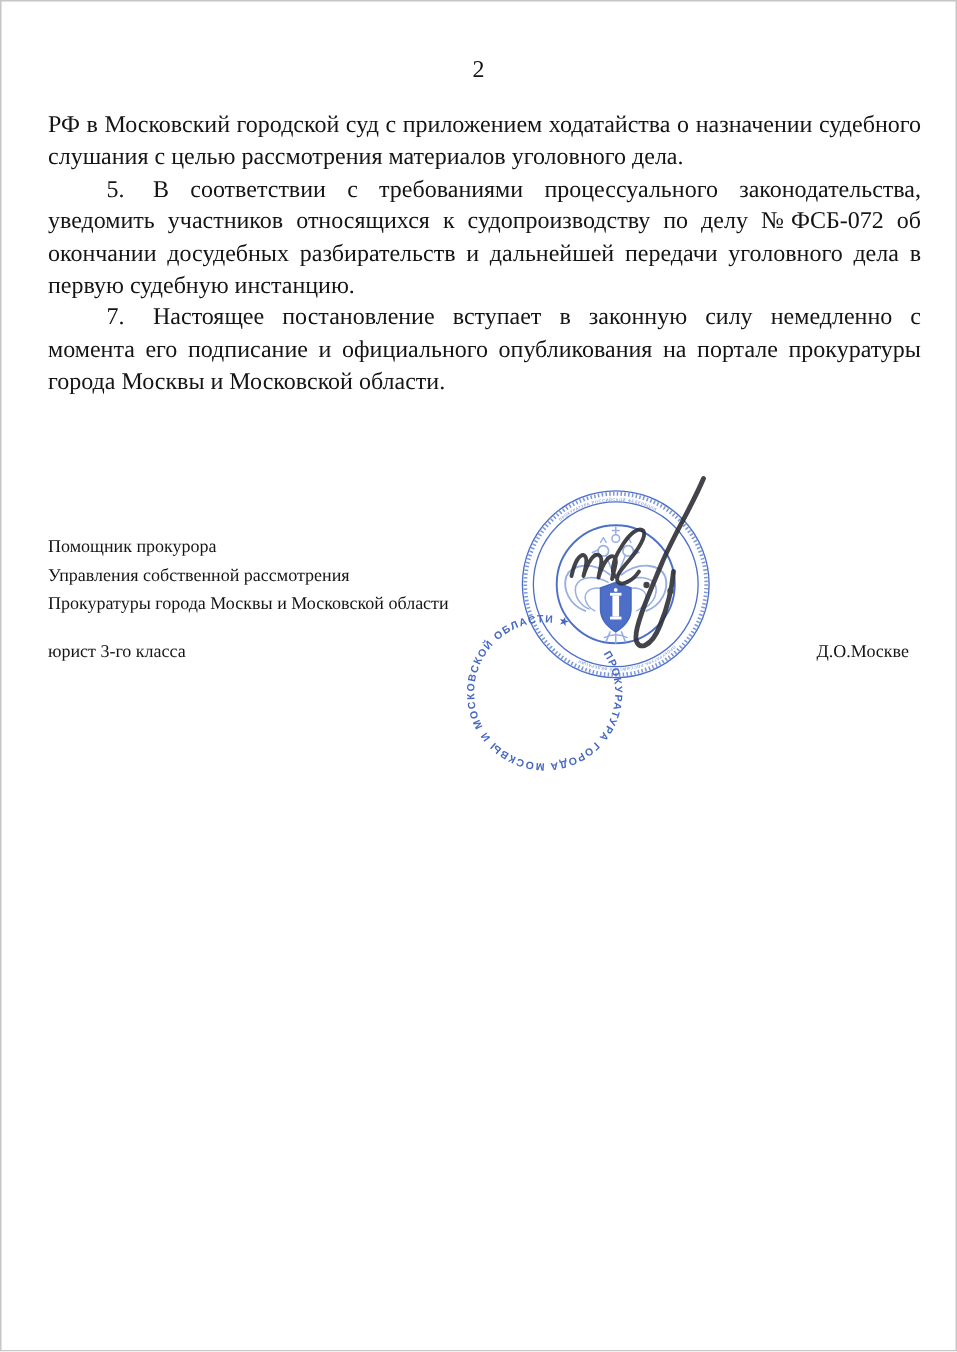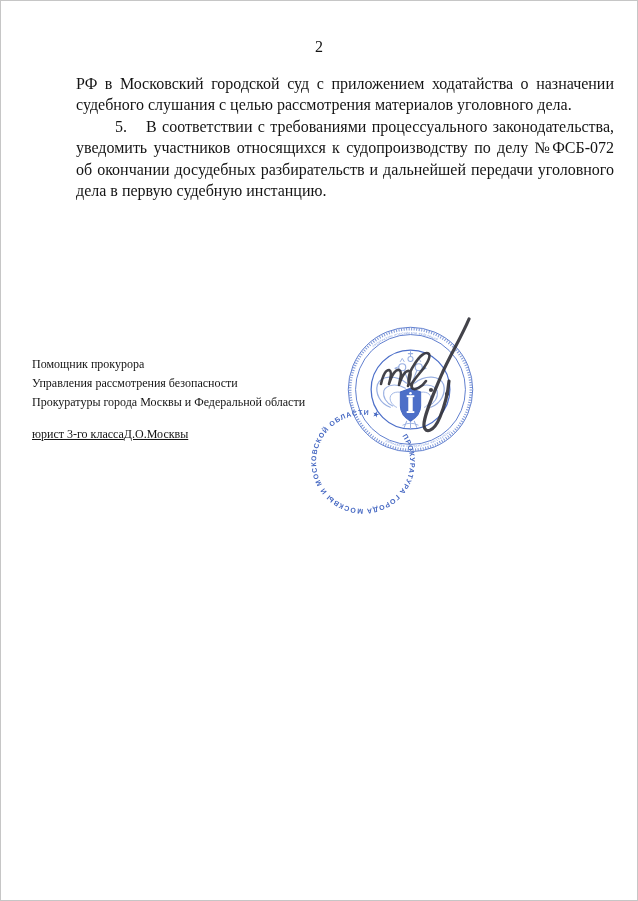--- a/index.html
+++ b/index.html
@@ -15,34 +15,32 @@
   }
   .page-number{
     position:absolute;top:36px;left:0;right:0;
     text-align:center;font-size:16px;line-height:20px;
   }
   .content{
     position:absolute;left:31px;right:23px;top:72px;
     font-size:16px;line-height:21.4px;
     text-align:justify;
     z-index:3;
-    margin-left:44px;
   }
   .content p{margin:0;padding:0;}
   .content p.numbered{text-indent:39px;}
   .ptab{display:inline-block;width:19px;}
   .sigblock{
     position:absolute;left:31px;right:31px;top:354px;
     font-size:12px;line-height:19.2px;
     z-index:3;
   }
   .sigrow{
-    display:flex;justify-content:flex-start;
+    display:flex;justify-content:space-between;
     margin-top:12px;
-    text-decoration:underline;
   }
   .stamp{
     position:absolute;left:346px;top:325px;width:127px;height:127px;
     z-index:1;opacity:.95;
   }
   .signature{
     position:absolute;left:336px;top:303px;width:160px;height:140px;
     z-index:4;
   }
   .stamp svg,.signature svg{display:block;width:100%;height:100%;overflow:visible;}
@@ -50,20 +48,21 @@
 </head>
 <body>
 
 <div class="page">
 
   <div class="page-number">2</div>
 
   <div class="content">
     <p class="para"><span>РФ  в Московский городской суд с приложением ходатайства о назначении судебного слушания с целью рассмотрения материалов уголовного дела.</span></p>
     <p class="para numbered"><span class="pnum">5.</span><span class="ptab"></span><span>В соответствии с требованиями процессуального законодательства, уведомить участников относящихся к судопроизводству по делу №ФСБ-072 об окончании досудебных разбирательств и дальнейшей передачи уголовного дела в первую судебную инстанцию.</span></p>
+    <p class="para numbered"><span class="pnum">7.</span><span class="ptab"></span><span>Настоящее постановление вступает в законную силу немедленно с момента его подписание и официального опубликования на портале прокуратуры города Москвы и Московской области.</span></p>
   </div>
 
   <div class="stamp">
     <svg viewBox="0 0 200 200" xmlns="http://www.w3.org/2000/svg" aria-hidden="true">
       <g>
         <circle cx="100" cy="100" r="98" fill="none" stroke="#4468c6" stroke-width="1.4"></circle>
         <circle cx="100" cy="100" r="95" fill="none" stroke="#4a6ec8" stroke-width="4" stroke-dasharray="1.6 2.4" opacity="0.75"></circle>
         <circle cx="100" cy="100" r="86.5" fill="none" stroke="#4468c6" stroke-width="1.4"></circle>
         <circle cx="100" cy="100" r="62" fill="none" stroke="#4468c6" stroke-width="2"></circle>
       </g>
@@ -123,21 +122,21 @@
         <path d="M44,80 C46,71 49,66 52,66 C55,67 54,72 53,76 L52,80 C55,70 59,65 62,66 C65,67 64,72 63,76 L62,81 C65,71 69,66 72,67 C75,68 73,74 72,78 L71,82" stroke-width="2.6"></path>
         <path d="M74,81 C70,79 71,70 77,61 C83,51 89,47 92,50 C94,53 89,62 82,70 C76,77 73,81 75,84 C78,87 85,83 89,77" stroke-width="2.6"></path>
         <circle cx="94" cy="86" r="2.1" fill="#2f2f37" stroke="none"></circle>
         <circle cx="110" cy="90" r="2.1" fill="#2f2f37" stroke="none"></circle>
       </g>
     </svg>
   </div>
 
   <div class="sigblock">
     <div>Помощник прокурора</div>
-    <div>Управления рассмотрения безопасности</div>
-    <div>Прокуратуры города Москвы и Федеральной области</div>
+    <div>Управления собственной рассмотрения</div>
+    <div>Прокуратуры города Москвы и Московской области</div>
     <div class="sigrow">
       <span>юрист 3-го класса</span>
-      <span>Д.О.Москвы</span>
+      <span>Д.О.Москве</span>
     </div>
   </div>
 
 </div>
 
 </body></html>

